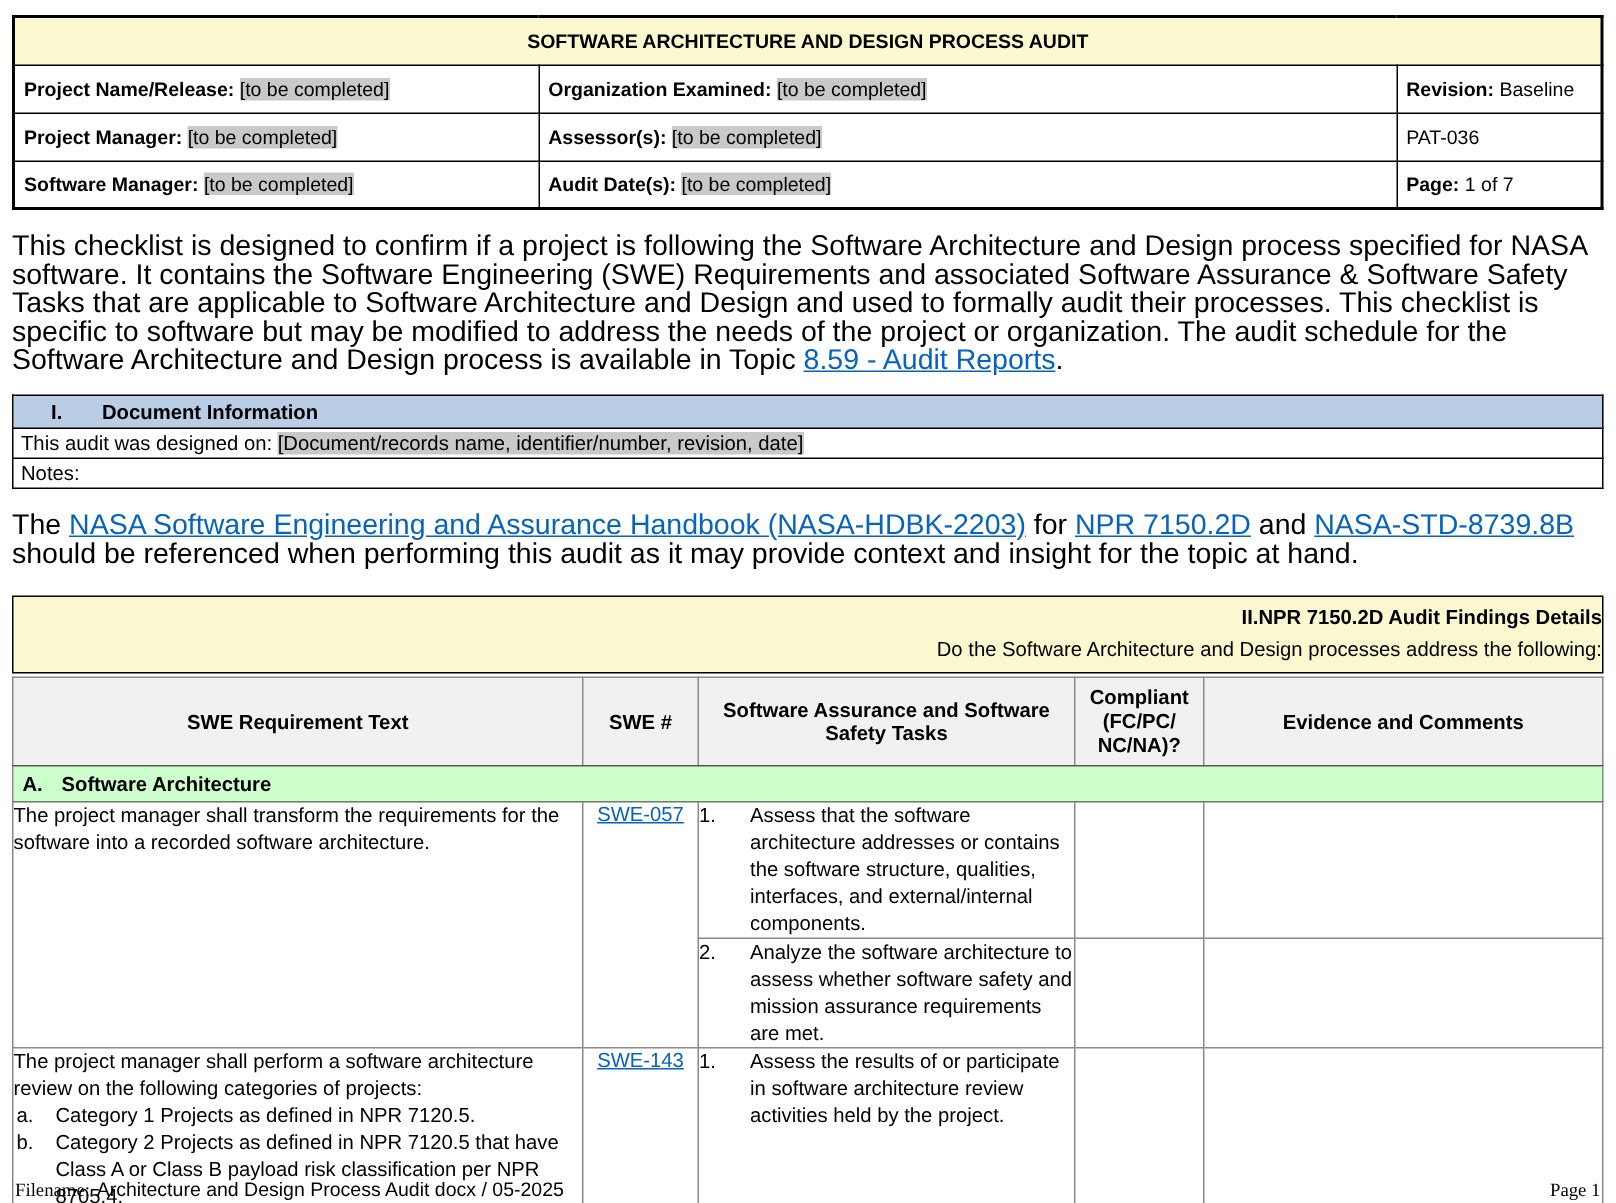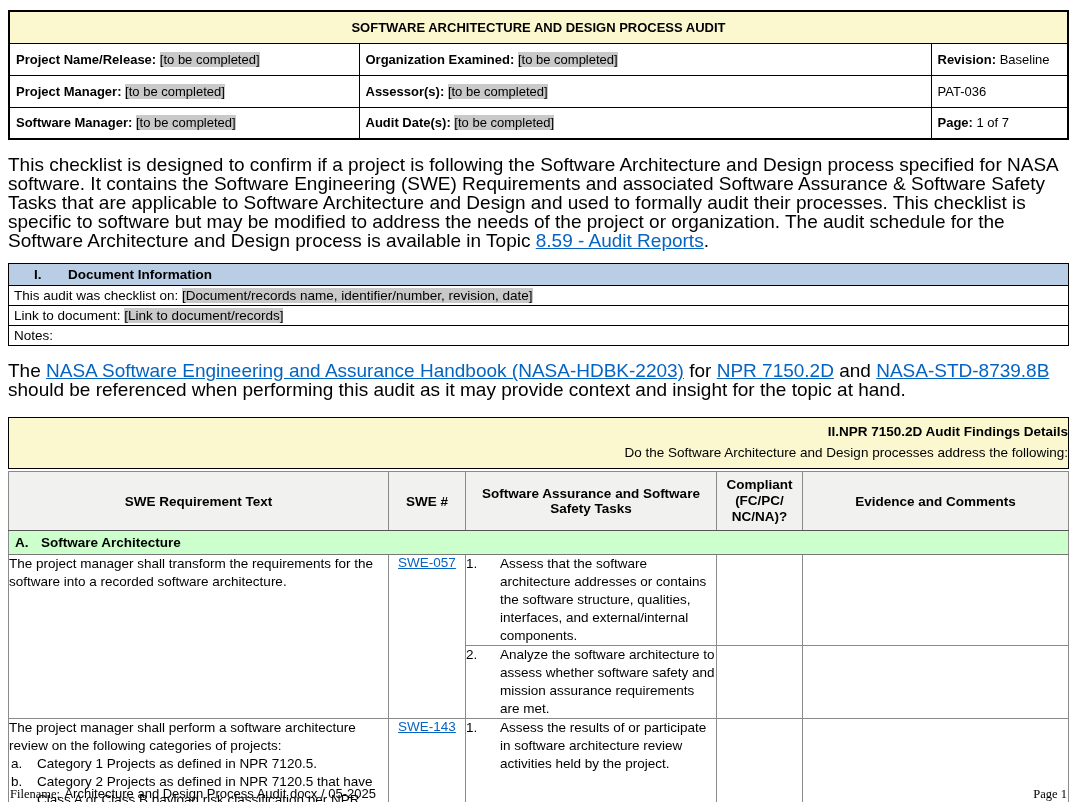--- a/index.html
+++ b/index.html
@@ -140,28 +140,22 @@
 
   <table class="doc-info">
     <tbody>
         <tr>
       <td class="doc-head-cell">
         <span class="sec-num">I.</span><span>Document Information</span>
       </td>
     </tr>
     <tr>
       <td class="plain-row">
-        <span>This audit was checklist on:</span>
+        <span>This audit was designed on:</span>
         <span class="hl">[Document/records name, identifier/number, revision, date]</span>
-      </td>
-    </tr>
-    <tr>
-      <td class="plain-row">
-        <span>Link to document:</span>
-        <span class="hl">[Link to document/records]</span>
       </td>
     </tr>
     <tr>
       <td class="plain-row">
         <span>Notes:</span>
       </td>
     </tr>
   </tbody>
     </table>
 

